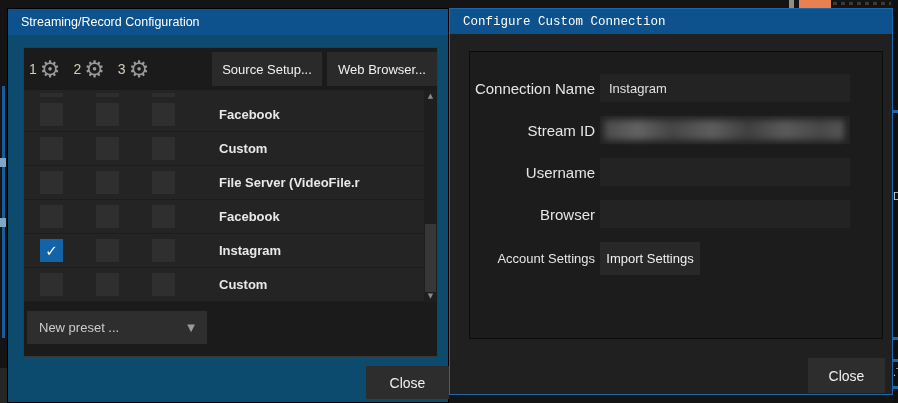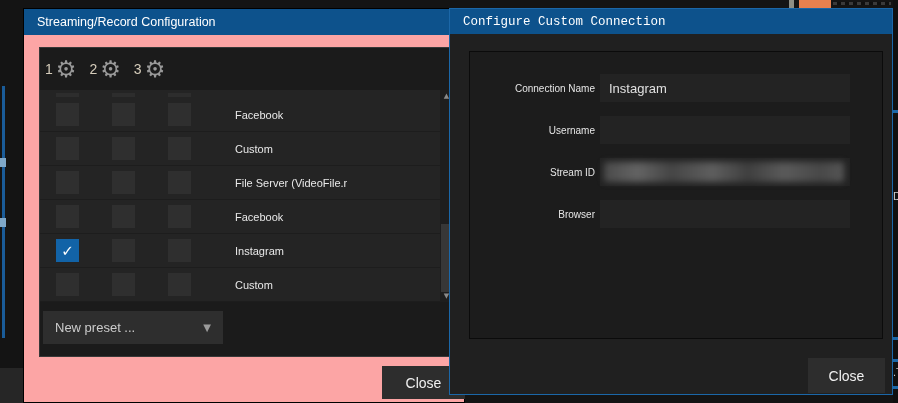--- a/index.html
+++ b/index.html
@@ -21,63 +21,63 @@
   .right-strip .bluetick{position:absolute;left:0;width:5px;height:3px;background:#1b67a8;}
   .right-strip .frag-letter{position:absolute;left:0;color:#cccccc;font-size:11px;}
 
   
   .titlebar{height:26px;background:#0d528c;display:flex;align-items:center;
             padding-left:13px;color:#ffffff;font-size:12.5px;}
   .btn{display:flex;align-items:center;justify-content:center;background:#2d2d2d;
        color:#f0f0f0;font-size:13px;cursor:default;}
 
   
-  .dialog-left{position:absolute;left:23px;top:8px;width:442px;height:395px;
-               background:#fca5a5;border:1px solid #000;box-sizing:border-box;}
+  .dialog-left{position:absolute;left:7px;top:8px;width:442px;height:395px;
+               background:#0c4a6e;border:1px solid #000;box-sizing:border-box;}
   .dl-panel{position:absolute;left:15px;top:38px;width:415px;height:310px;
             background:#1b1b1b;border:1px solid #383838;box-sizing:border-box;}
   .gear-row{height:42px;display:flex;align-items:center;padding-left:5px;box-sizing:border-box;}
   .slot{display:flex;align-items:center;}
   .slot-num{color:#d6cdbb;font-size:14px;}
   .gear{color:#999999;font-size:23px;line-height:23px;margin-left:3px;margin-right:13px;}
   .gear-buttons{margin-left:auto;display:flex;}
   .hdr-btn{width:110px;height:34px;background:#2a2a2a;margin-left:5px;}
   .preset-list{position:relative;height:212px;background:#242424;overflow:hidden;}
   .partial-strip{position:relative;height:8px;}
   .dash{position:absolute;top:3px;width:23px;height:4px;background:#2d2d2d;}
   .dash1{left:16px;} .dash2{left:72px;} .dash3{left:128px;}
   .preset-row{display:flex;align-items:center;height:34px;box-sizing:border-box;
               border-bottom:1px solid #1d1d1d;}
   .checkbox{width:23px;height:23px;background:#2f2f2f;margin-left:33px;flex:0 0 auto;
             display:flex;align-items:center;justify-content:center;
             color:#ffffff;font-size:15px;}
   .checkbox:first-child{margin-left:16px;}
   .checkbox.checked{background:#1263a7;}
-  .row-name{margin-left:44px;color:#e8e8e8;font-size:11px;white-space:nowrap;}
+  .row-name{margin-left:44px;color:#e8e8e8;font-size:13px;white-space:nowrap;font-weight:bold;}
   .scrollbar{position:absolute;right:0;top:42px;width:13px;height:212px;background:#1e1e1e;}
   .scroll-arrow{position:absolute;left:0;width:13px;height:12px;display:flex;
                 align-items:center;justify-content:center;color:#8a8a8a;font-size:7px;}
   .scroll-up{top:0;} .scroll-down{bottom:0;}
   .scroll-thumb{position:absolute;left:1px;top:134px;width:11px;height:68px;background:#373737;}
   .preset-footer{height:56px;box-sizing:border-box;padding-top:9px;}
   .dropdown{margin-left:3px;width:180px;height:33px;background:#2e2e2e;display:flex;
             align-items:center;box-sizing:border-box;padding:12px 12px;}
   .dropdown-label{color:#cccccc;font-size:13px;flex:1;}
   .dropdown-arrow{color:#9a9a9a;font-size:10px;}
   .dl-close{position:absolute;left:358px;top:357px;width:83px;height:33px;font-size:14px;}
 
   
   .dialog-right{position:absolute;left:449px;top:8px;width:444px;height:387px;
                 background:#202020;border:1px solid #1b67a8;box-sizing:border-box;}
   .dialog-right .titlebar{height:25px;font-family:Liberation Mono, monospace;}
   .dr-panel{position:absolute;left:19px;top:42px;width:414px;height:288px;
             background:#1c1c1c;border:1px solid #0b0b0b;box-sizing:border-box;
             padding-top:22px;}
   .field-row{display:flex;align-items:center;height:28px;margin-bottom:14px;}
-  .field-label{width:125px;text-align:right;color:#e6e6e6;font-size:10px;flex:0 0 auto;}
+  .field-label{width:125px;text-align:right;color:#e6e6e6;font-size:15px;flex:0 0 auto;}
   .field-input{position:relative;margin-left:5px;width:250px;height:28px;background:#232323;
                display:flex;align-items:center;box-sizing:border-box;padding-left:9px;}
   .field-value{color:#e0e0e0;font-size:13px;}
   .field-input.redacted::after{content:"";position:absolute;left:4px;right:6px;top:4px;bottom:4px;
      background:linear-gradient(90deg,#4a4a4a,#636363 14%,#454545 28%,#5e5e5e 45%,
                 #3f3f3f 60%,#5a5a5a 75%,#484848 90%,#555555);
      filter:blur(3px);border-radius:3px;}
   .account-row{display:flex;align-items:center;height:33px;}
   .import-btn{margin-left:130px;width:100px;height:33px;background:#282828;}
   .account-label{position:absolute;width:125px;text-align:right;color:#e6e6e6;font-size:13px;}
@@ -119,20 +119,24 @@
 
   <div class="slot">
     <span class="slot-num">2</span>
     <span class="gear icon-glyph">⚙</span>
   </div>
 
   <div class="slot">
     <span class="slot-num">3</span>
     <span class="gear icon-glyph">⚙</span>
   </div>
+<div class="gear-buttons">
+          <div class="btn hdr-btn">Source Setup...</div>
+          <div class="btn hdr-btn">Web Browser...</div>
+        </div>
       </div>
 
       <div class="preset-list">
         <div class="partial-strip">
           <div class="dash dash1"></div>
           <div class="dash dash2"></div>
           <div class="dash dash3"></div>
         </div>
         <div>
   <div class="preset-row">
@@ -205,38 +209,42 @@
       <div>
   <div class="field-row">
     <span class="field-label">Connection Name</span>
     <div class="field-input">
       <span class="field-value">Instagram</span>
     </div>
   </div>
 
 
   <div class="field-row">
+    <span class="field-label">Stream ID</span>
+    <div class="field-input redacted">
+      <span class="field-value"></span>
+    </div>
+  </div>
+
+  <div class="field-row">
     <span class="field-label">Username</span>
     <div class="field-input">
       <span class="field-value"></span>
     </div>
   </div>
 
   <div class="field-row">
-    <span class="field-label">Stream ID</span>
-    <div class="field-input redacted">
-      <span class="field-value"></span>
-    </div>
-  </div>
-
-  <div class="field-row">
     <span class="field-label">Browser</span>
     <div class="field-input">
       <span class="field-value"></span>
     </div>
   </div>
 </div>
+      <div class="account-row">
+        <span class="account-label">Account Settings</span>
+        <div class="btn import-btn">Import Settings</div>
+      </div>
     </div>
 
     <div class="btn dr-close">Close</div>
   </div>
 
 </div>
 
 </body></html>

